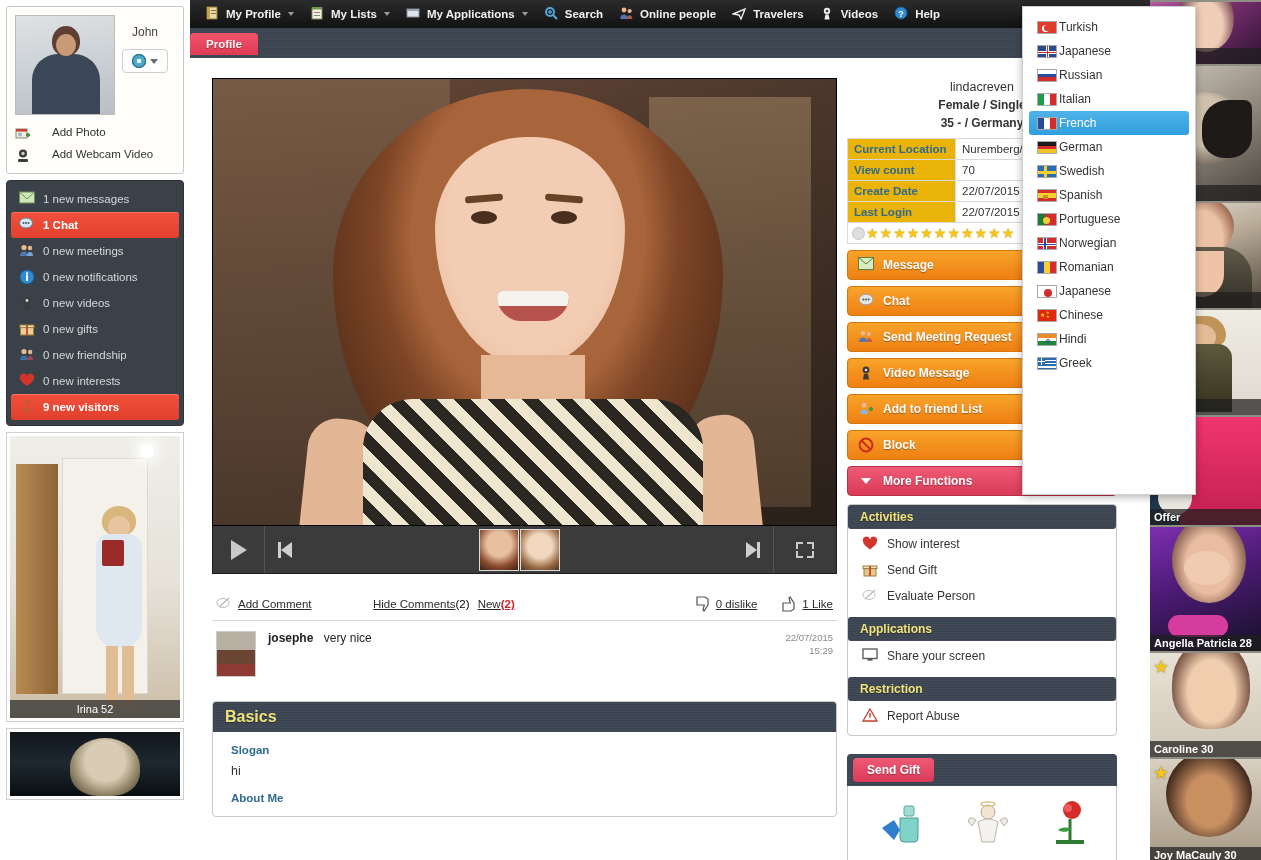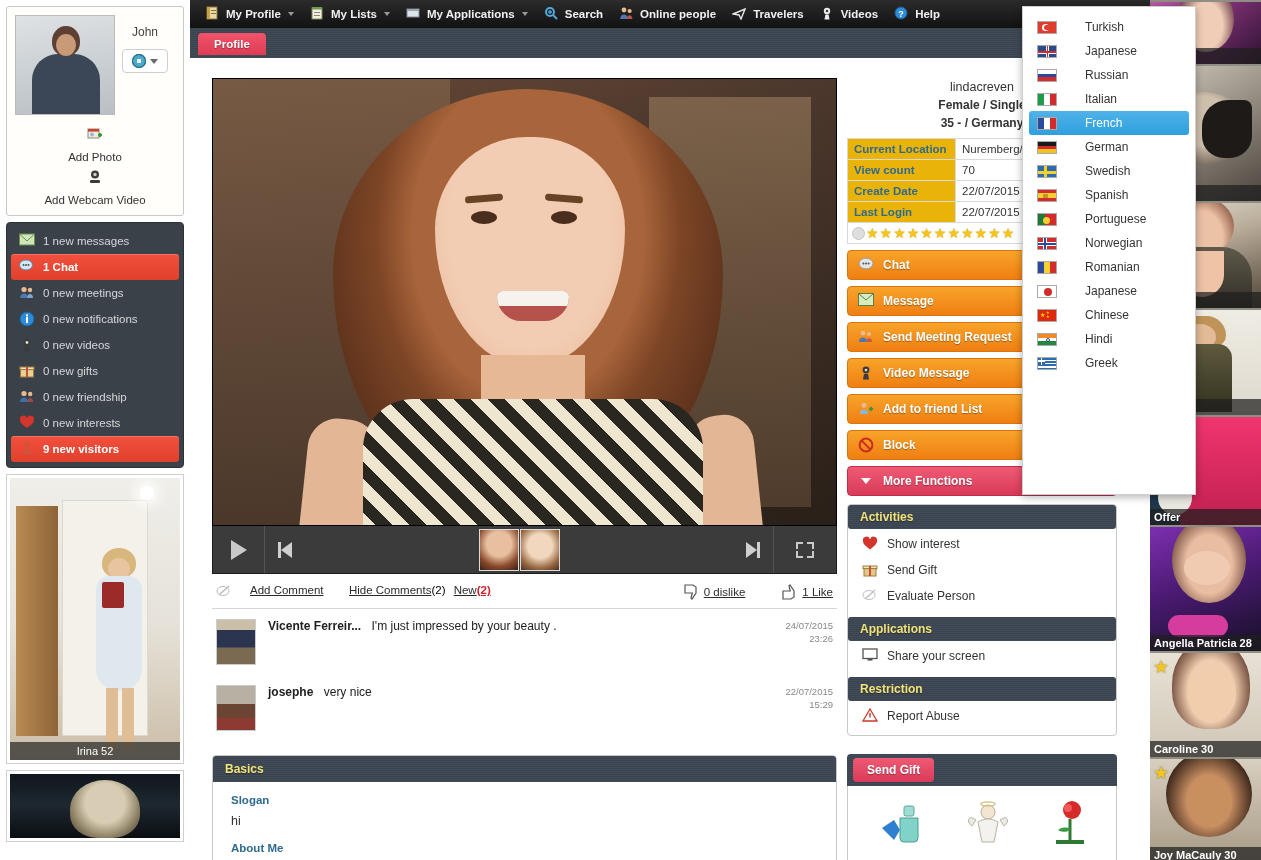--- a/index.html
+++ b/index.html
@@ -34,21 +34,21 @@
     margin:10px auto 0 auto; width:46px; height:24px; border:1px solid #cfcfcf;
     border-radius:4px; background:#fff; display:flex; align-items:center;
     justify-content:center; gap:4px; cursor:pointer;
   }
   .gear-ic { width:14px; height:14px; border-radius:50%;
     background: radial-gradient(circle,#e8f6fb 0 22%, #4ea8c8 23% 60%, #2b7d9c 61% 100%);
     box-shadow:0 0 0 1px #1f6c8a inset; }
   .caret-down { width:0;height:0;border-left:4px solid transparent;border-right:4px solid transparent;
     border-top:5px solid #6b6b6b; }
   .lpanel-links { margin-top:8px; }
-  .llink { display:flex; align-items:center; gap:9px; font-size:11.5px; color:#333; padding:3px 0; cursor:pointer;flex-direction:column;}
+  .llink { display:flex; gap:21px; font-size:11.5px; color:#333; padding:3px 0; cursor:pointer;}
   .ic16 { width:16px; height:16px; flex:0 0 auto; position:relative; display:inline-block; }
 
   
   #counters {
     margin:4px 6px; background:#3a4149; border:1px solid #2b3137; border-radius:4px;
     padding:5px 4px;
   }
   .cnt-row { display:flex; align-items:center; gap:8px; padding:5px 8px; font-size:11.5px;
     color:#d5d8da; border-radius:3px; cursor:pointer; }
   .cnt-row.hl { background: linear-gradient(180deg,#f2503c,#e0402c); color:#fff; font-weight:bold;
@@ -65,21 +65,21 @@
     background: linear-gradient(180deg,#2b2b2b,#121212); display:flex; align-items:center;
     padding-left:8px; gap:2px; }
   .nav-item { display:flex; align-items:center; gap:5px; color:#f1f1f1; font-size:11.5px;
     font-weight:bold; padding:3px 7px; cursor:pointer; white-space:nowrap; }
   .nav-caret { width:0;height:0;border-left:3.5px solid transparent;border-right:3.5px solid transparent;
     border-top:4px solid #9b9b9b; margin-left:2px;}
   #tabbar { position:absolute; left:190px; top:28px; width:1071px; height:30px;
     background:
       repeating-linear-gradient(0deg, rgba(255,255,255,.035) 0 1px, transparent 1px 2px),
       #3a4450;
-    display:flex; align-items:flex-end; padding-left:8px; }
+    display:flex; align-items:flex-end; }
   .tab-active { background: linear-gradient(180deg,#f0546a,#dd3c55); color:#fff; font-size:11.5px;
     font-weight:bold; padding:5px 16px; border-radius:4px 4px 0 0; margin-bottom:3px;
     text-shadow:0 1px 1px rgba(0,0,0,.35); cursor:pointer; }
 
   
   #main { position:absolute; left:190px; top:58px; width:960px; height:802px; background:#fff;
     overflow:hidden; }
   #photo-col { position:absolute; left:22px; top:20px; width:625px; }
   .hero {
     width:625px; height:448px; position:relative; overflow:hidden; background:#2b2119;
@@ -132,36 +132,36 @@
   .pl-th.a { background: radial-gradient(circle at 50% 35%, #e8c0a0 0 38%, #8a4a2c 70%, #3a2117 100%); }
   .pl-th.b { background: radial-gradient(circle at 50% 40%, #f0d7bd 0 40%, #9a6a44 72%, #4a3022 100%); }
   .pl-full { width:62px; cursor:pointer; }
   .fs { width:18px; height:16px; position:relative; }
   .fs i { position:absolute; width:7px; height:7px; border:2px solid #c9c9c9; }
   .fs i:nth-child(1){ left:0; top:0; border-right:none; border-bottom:none;}
   .fs i:nth-child(2){ right:0; top:0; border-left:none; border-bottom:none;}
   .fs i:nth-child(3){ left:0; bottom:0; border-right:none; border-top:none;}
   .fs i:nth-child(4){ right:0; bottom:0; border-left:none; border-top:none;}
 
-  .cbar { width:625px; display:flex; align-items:flex-start; padding:10px 4px 8px 4px; font-size:11.5px;
-    border-bottom:1px solid #d6d6d6;gap:12px; }
+  .cbar { width:625px; display:flex; align-items:center; padding:22px 4px 8px 4px; font-size:11.5px;
+    border-bottom:1px solid #d6d6d6; }
   .cbar a { color:#2b2b2b; text-decoration:underline; cursor:pointer; }
   .cbar .red { color:#d0202a; font-weight:bold; text-decoration:underline;}
   .cmt { display:flex; padding:10px 4px; }
   .cmt .av { width:40px; height:46px; border:1px solid #ccc; flex:0 0 auto; overflow:hidden; }
   .cmt .av.v1 { background: linear-gradient(180deg,#cbbfa8 0 22%, #2c3550 23% 62%, #7b6a52 63% 100%); }
   .cmt .av.v2 { background: linear-gradient(180deg,#b9b0a4 0 40%, #6a4534 41% 72%, #8d3b32 73% 100%); }
   .cmt .bd { flex:1; padding-left:12px; font-size:12px; color:#222; }
   .cmt .nm { font-weight:bold; }
   .cmt .tm { width:72px; text-align:right; font-size:9.5px; color:#888; line-height:13px; }
 
   .sect { width:625px; margin-top:14px; border:1px solid #c9c9c9; border-radius:4px; background:#fff; }
   .sect-h {
     background: repeating-linear-gradient(0deg, rgba(255,255,255,.04) 0 1px, transparent 1px 2px), #3a4450;
-    color:#f2e47a; font-size:12px; font-weight:bold; padding:6px 12px; border-radius:3px 3px 0 0;
+    color:#f2e47a; font-size:16px; font-weight:bold; padding:6px 12px; border-radius:3px 3px 0 0;
     text-shadow:0 1px 1px rgba(0,0,0,.4);
   }
   .sect-b { padding:12px 18px 4px 18px; }
   .fl-lab { color:#2e6b8e; font-weight:bold; font-size:11.5px; margin-bottom:8px; }
   .fl-val { color:#333; font-size:12.5px; margin-bottom:14px; }
 
   
   #info-col { position:absolute; left:657px; top:20px; width:270px; }
   .who { text-align:center; font-size:12px; color:#333; line-height:18px; font-weight:bold; }
   .who .uname { font-weight:normal; font-size:12.5px; }
@@ -200,21 +200,21 @@
   #right-col { position:absolute; left:1150px; top:0; width:111px; height:860px; background:#8e8e84; }
   .rt { position:relative; width:111px; overflow:hidden; }
   .rt .cap { position:absolute; left:0; right:0; bottom:0; background:rgba(30,30,30,.72); color:#fff;
     font-size:11px; font-weight:bold; padding:2px 4px; }
   .rt .star { position:absolute; left:3px; top:3px; color:#f5c518; font-size:18px;
     text-shadow:0 0 2px rgba(0,0,0,.5); }
 
   
   #langmenu { position:absolute; left:1022px; top:6px; width:174px; height:489px;
     background:#fff; border:1px solid #cfcfcf; box-shadow:0 2px 8px rgba(0,0,0,.3); padding:8px 0; z-index:50;}
-  .lang { display:flex; align-items:center; gap:28px; padding:5px 14px; font-size:12px; color:#333; cursor:pointer;}
+  .lang { display:flex; align-items:flex-end; gap:2px; padding:5px 14px; font-size:12px; color:#333; cursor:pointer;}
   .lang.sel { background: linear-gradient(180deg,#4fb3e8,#2f9fde); color:#fff; margin:0 6px; border-radius:3px;
     padding:5px 8px; }
   .flag { width:20px; height:13px; border:1px solid #aaa; flex:0 0 auto; position:relative; overflow:hidden; }
 </style>
 </head>
 <body>
 
 <div id="app">
 
   <div id="left-col">
@@ -529,31 +529,20 @@
         <span style="display:flex;align-items:center;gap:5px;">
           <span class="ic16">
             <svg width="18" height="16" viewBox="0 0 18 16">
                 <path d="M2 15h8l3-2V7L9 1 8 2l1.3 5H2z" fill="none" stroke="#555" stroke-width="1.2"></path>
               </svg>
           </span>
           <a>1 Like</a>
         </span>
       </div>
 
-      <div class="cmt">
-        <div class="av v1"></div>
-        <div class="bd">
-          <span class="nm">Vicente Ferreir...</span>
-          <span style="margin-left:7px;">I'm just impressed by your beauty .</span>
-        </div>
-        <div class="tm">
-          <div>24/07/2015</div>
-          <div>23:26</div>
-        </div>
-      </div>
       <div class="cmt">
         <div class="av v2"></div>
         <div class="bd">
           <span class="nm">josephe</span>
           <span style="margin-left:7px;">very nice</span>
         </div>
         <div class="tm">
           <div>22/07/2015</div>
           <div>15:29</div>
         </div>
@@ -606,37 +595,37 @@
         <span class="st">★</span>
         <span class="st">★</span>
         <span class="st">★</span>
         <span class="st">★</span>
         <span class="st">★</span>
         <span class="st">★</span>
       </div>
 
       <div class="btn">
         <span class="ic16">
+          <svg width="16" height="13" viewBox="0 0 16 13">
+              <rect x="0.5" y="0.5" width="15" height="12" fill="#d7ecc0" stroke="#5d7e44"></rect>
+              <path d="M0.5 0.5L8 7 15.5 0.5" fill="none" stroke="#5d7e44"></path>
+            </svg>
+        </span>
+        <span>Message</span>
+      </div>
+      <div class="btn">
+        <span class="ic16">
           <svg width="16" height="14" viewBox="0 0 16 14">
               <ellipse cx="8" cy="6.5" rx="7" ry="5.4" fill="#e4e4e4" stroke="#9a9a9a"></ellipse>
               <circle cx="5.4" cy="6.5" r="1" fill="#555"></circle>
               <circle cx="8" cy="6.5" r="1" fill="#555"></circle>
               <circle cx="10.6" cy="6.5" r="1" fill="#555"></circle>
             </svg>
         </span>
         <span>Chat</span>
-      </div>
-      <div class="btn">
-        <span class="ic16">
-          <svg width="16" height="13" viewBox="0 0 16 13">
-              <rect x="0.5" y="0.5" width="15" height="12" fill="#d7ecc0" stroke="#5d7e44"></rect>
-              <path d="M0.5 0.5L8 7 15.5 0.5" fill="none" stroke="#5d7e44"></path>
-            </svg>
-        </span>
-        <span>Message</span>
       </div>
       <div class="btn">
         <span class="ic16">
           <svg width="16" height="14" viewBox="0 0 16 14">
               <circle cx="5" cy="4.2" r="2.4" fill="#e8b98e"></circle>
               <path d="M1 13c0-3 1.8-4.4 4-4.4S9 10 9 13z" fill="#4d79b0"></path>
               <circle cx="11" cy="5" r="2.1" fill="#e8b98e"></circle>
               <path d="M8 13c0-2.5 1.4-3.8 3-3.8s3 1.3 3 3.8z" fill="#c05b4a"></path>
             </svg>
         </span>

